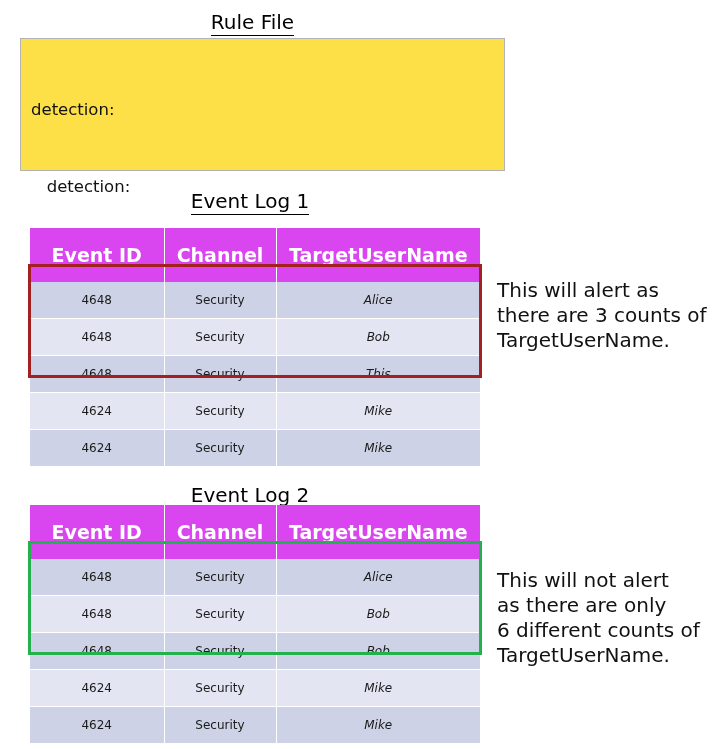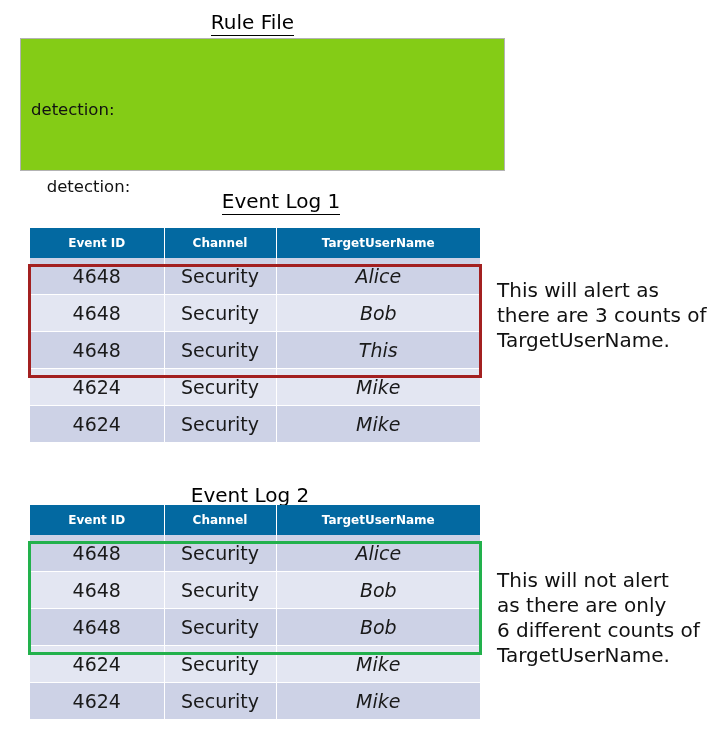--- a/index.html
+++ b/index.html
@@ -31,21 +31,21 @@
   }
 
   
   #rule-box {
     position: absolute;
     left: 20px;
     top: 38px;
     width: 485px;
     height: 133px;
     border: 1px solid #b3b3b3;
-    background: #84cc16;
+    background: #fde047;
     box-sizing: border-box;
   }
   #rule-lines {
     position: absolute;
     left: 10px;
     top: 7px;
     font-size: 16.5px;
     line-height: 25.5px;
     color: #111;
     white-space: pre;
@@ -53,37 +53,37 @@
   .rule-line { white-space: pre; }
 
   
   .evt-table {
     position: absolute;
     border-collapse: collapse;
     table-layout: fixed;
     font-size: 17px;
   }
   .evt-table th {
-    background: #0369a1;
+    background: #d946ef;
     color: #ffffff;
     font-weight: bold;
-    font-size: 12px;
+    font-size: 19px;
     height: 30px;
     text-align: center;
     border-left: 1.5px solid #ffffff;
     border-right: 1.5px solid #ffffff;
-    padding: 0;
+    padding: 12px;
   }
   .evt-table th:first-child { border-left: none; }
   .evt-table th:last-child  { border-right: none; margin-left: 48px; }
   .evt-table td {
     height: 36px;
     text-align: center;
     padding: 0;
-    font-size: 19px;
+    font-size: 12px;
     color: #1a1a1a;
     border-left: 1.5px solid #ffffff;
     border-right: 1.5px solid #ffffff;
     border-bottom: 1.5px solid #ffffff;
   }
   .evt-table td:first-child { border-left: none; }
   .evt-table td:last-child  { border-right: none; font-style: italic; }
   .evt-table tr.row-odd  td { background: #CDD2E6; }
   .evt-table tr.row-even td { background: #E3E6F2; }
 
@@ -119,21 +119,21 @@
 <div id="rule-box">
   <div id="rule-lines">
     <div class="rule-line">detection:</div>
     <div class="rule-line">   detection:</div>
     <div class="rule-line">      EventID: 4648</div>
     <div class="rule-line">      Channel: Security</div>
     <div class="rule-line">   condition: selection | count(TargetUserName) &gt;= 3</div>
   </div>
 </div>
 
-<div class="section-title" style="left:0; top:189px; width:500px;padding-left:31px;">
+<div class="section-title" style="left:0; top:189px; width:500px;">
   <span class="tt">Event Log 1</span>
 </div>
 
 <table class="evt-table" style="left:30px; top:228px; width:450px;">
   <colgroup>
     <col class="col-id">
       <col class="col-chan">
       <col class="col-user">
   </colgroup>
   <thead>

